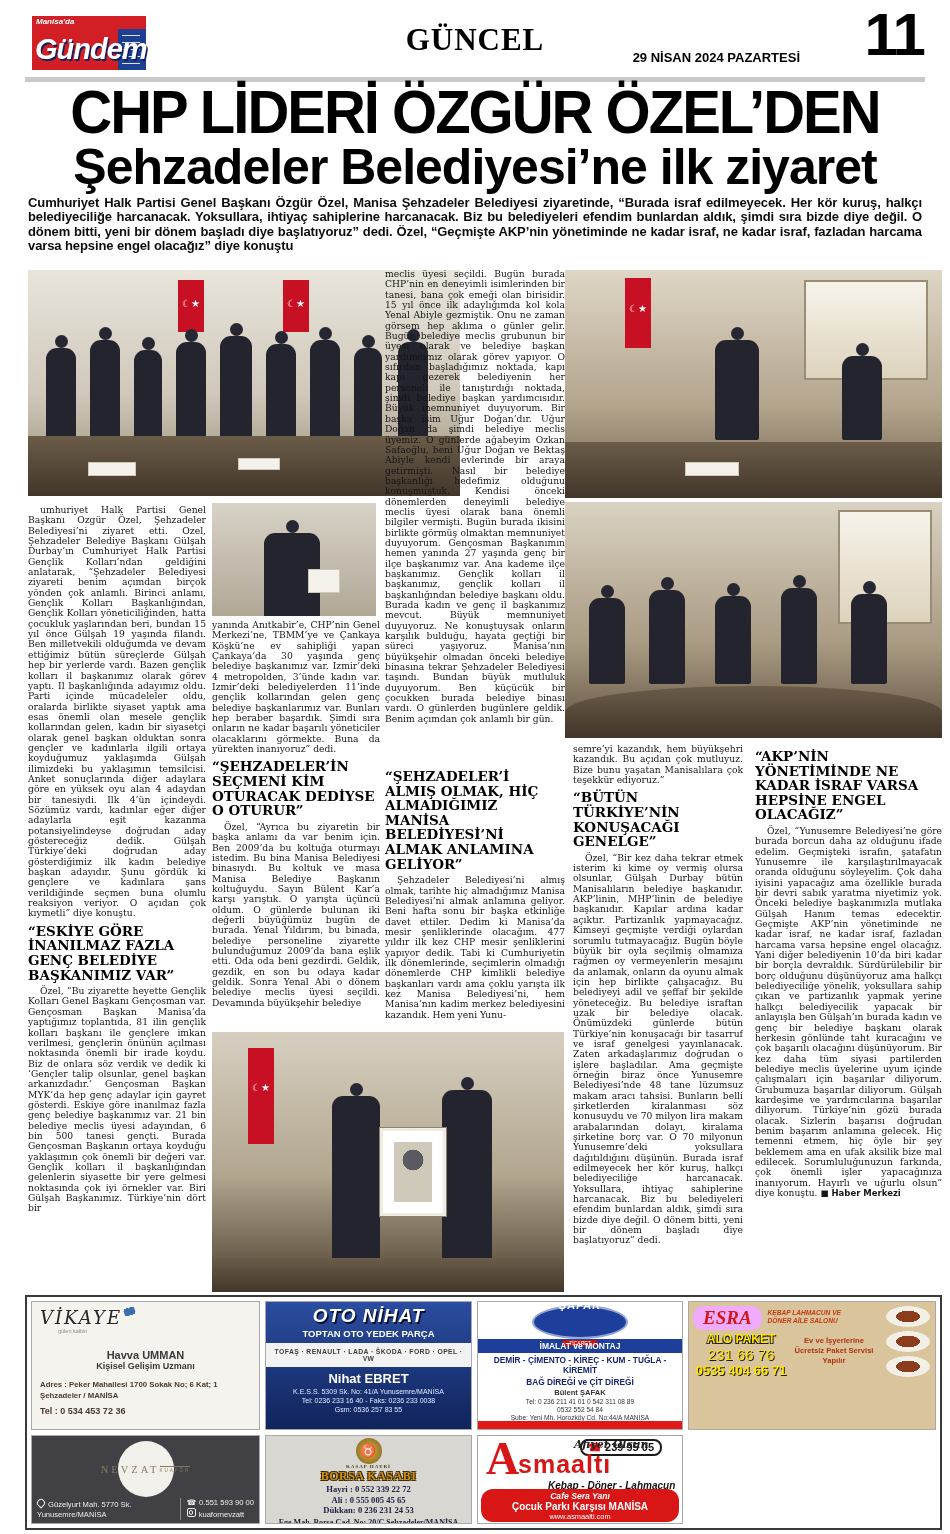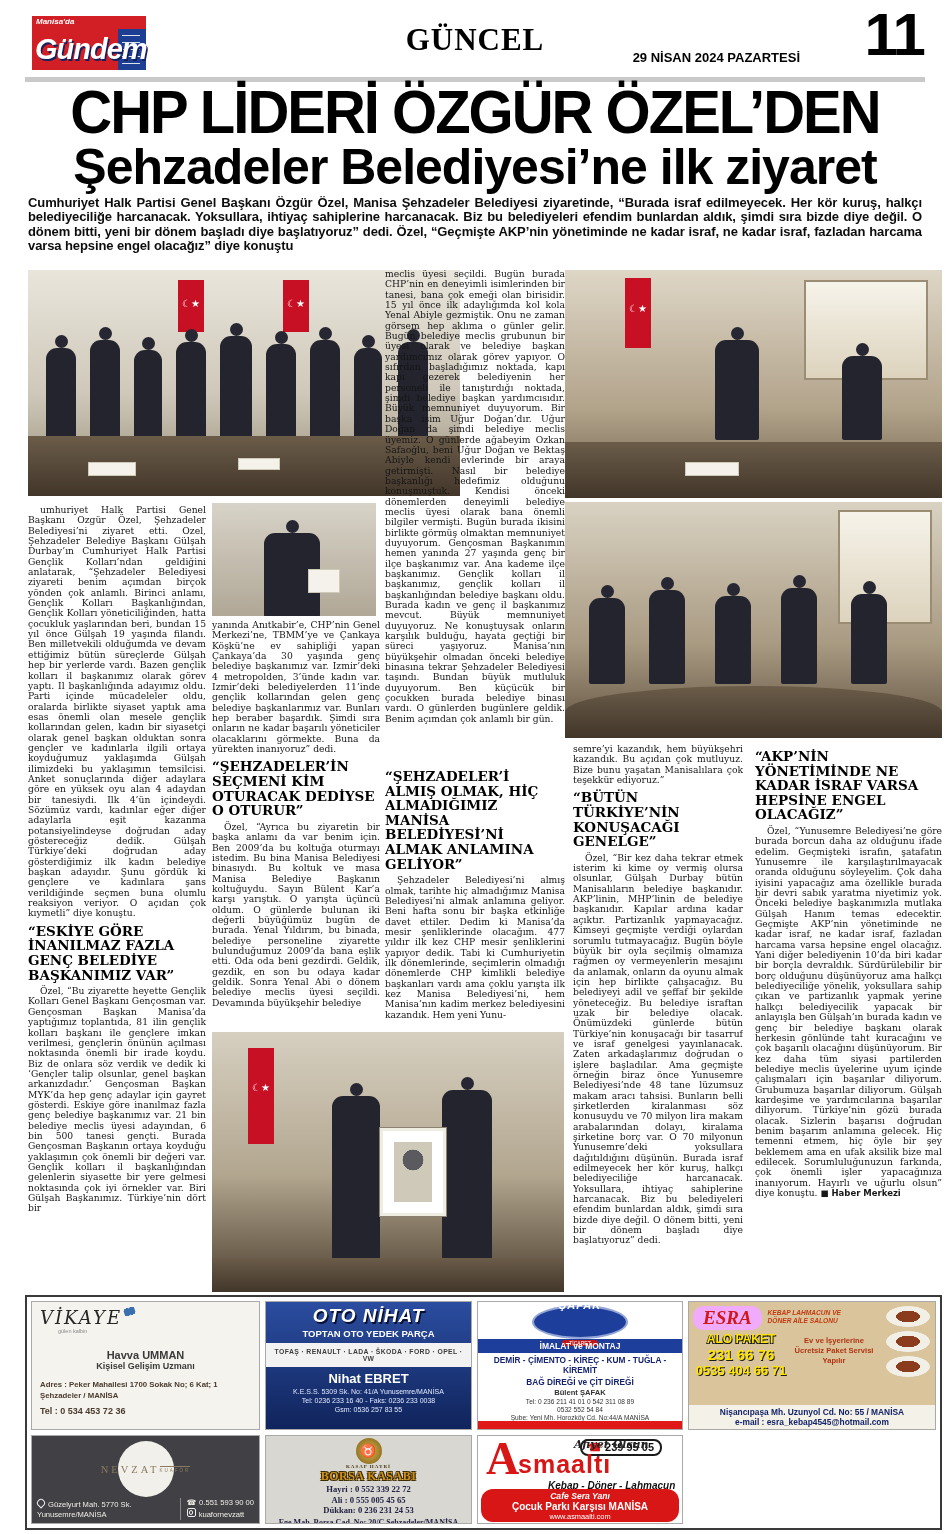--- a/index.html
+++ b/index.html
@@ -112,21 +112,21 @@
 
   .ad-esra{background:#d9c49c;}
   .esra-head{display:flex;align-items:flex-start;padding:4px 4px 0;}
   .esra-logo{background:#f0abfc;border-radius:10px;padding:1px 10px;font-size:19px;font-weight:800;
              font-style:italic;color:#d01818;font-family:"Liberation Serif",serif;}
   .esra-sub{font-size:6.6px;font-weight:800;font-style:italic;color:#c23a10;margin:3px 0 0 6px;
             width:86px;line-height:1.25;}
   .esra-mid{display:flex;padding:2px 4px 0;}
   .esra-alo{width:96px;text-align:center;}
   .y1{font-size:12px;font-weight:800;color:#ffe400;text-shadow:1px 1px 0 #1a1a1a,-1px 1px 0 #1a1a1a;}
-  .y2{font-size:15px;font-weight:700;color:#ffe400;text-shadow:1px 1px 0 #1a1a1a;}
+  .y2{font-size:15px;font-weight:400;color:#ffe400;text-shadow:1px 1px 0 #1a1a1a;}
   .y3{font-size:13px;font-weight:800;color:#ffe400;text-shadow:1px 1px 0 #1a1a1a;}
   .esra-service{font-size:7.6px;font-weight:800;color:#b03414;width:82px;margin:4px 0 0 4px;
                 text-align:center;line-height:1.3;}
   .plates{position:absolute;right:3px;top:4px;width:46px;}
   .plate{width:44px;height:21px;border-radius:50%;margin-bottom:4px;
          background:radial-gradient(ellipse at 50% 50%,#8a3c1c 0 38%,#f2efe6 39% 70%,#d9d2c2 71%);}
   .esra-foot{position:absolute;bottom:0;left:0;right:0;background:#f4f1e8;padding:2px 4px;text-align:center;}
   .esra-addr{font-size:8.4px;font-weight:800;color:#14246a;}
   .esra-mail{font-size:8.4px;font-weight:700;color:#14246a;}
 
@@ -345,24 +345,20 @@
           <div class="y2">231 66 76</div>
           <div class="y3">0535 404 66 71</div>
         </div>
         <div class="esra-service">Ev ve İşyerlerine Ücretsiz Paket Servisi Yapılır</div>
       </div>
       <div class="plates">
         <div class="plate"></div>
         <div class="plate"></div>
         <div class="plate"></div>
       </div>
-      <div class="esra-foot">
-        <div class="esra-addr">Nişancıpaşa Mh. Uzunyol Cd. No: 55 / MANİSA</div>
-        <div class="esra-mail">e-mail : esra_kebap4545@hotmail.com</div>
-      </div>
     </div>
 
     <div class="ad ad-nevzat">
       <div class="nv-circle">
         <span class="nv-name">NEVZAT</span>
         <span class="nv-sub">KUAFÖR</span>
       </div>
       <div class="nv-foot">
         <div>
           <span class="pin"></span><span>Güzelyurt Mah. 5770 Sk.</span><br>

